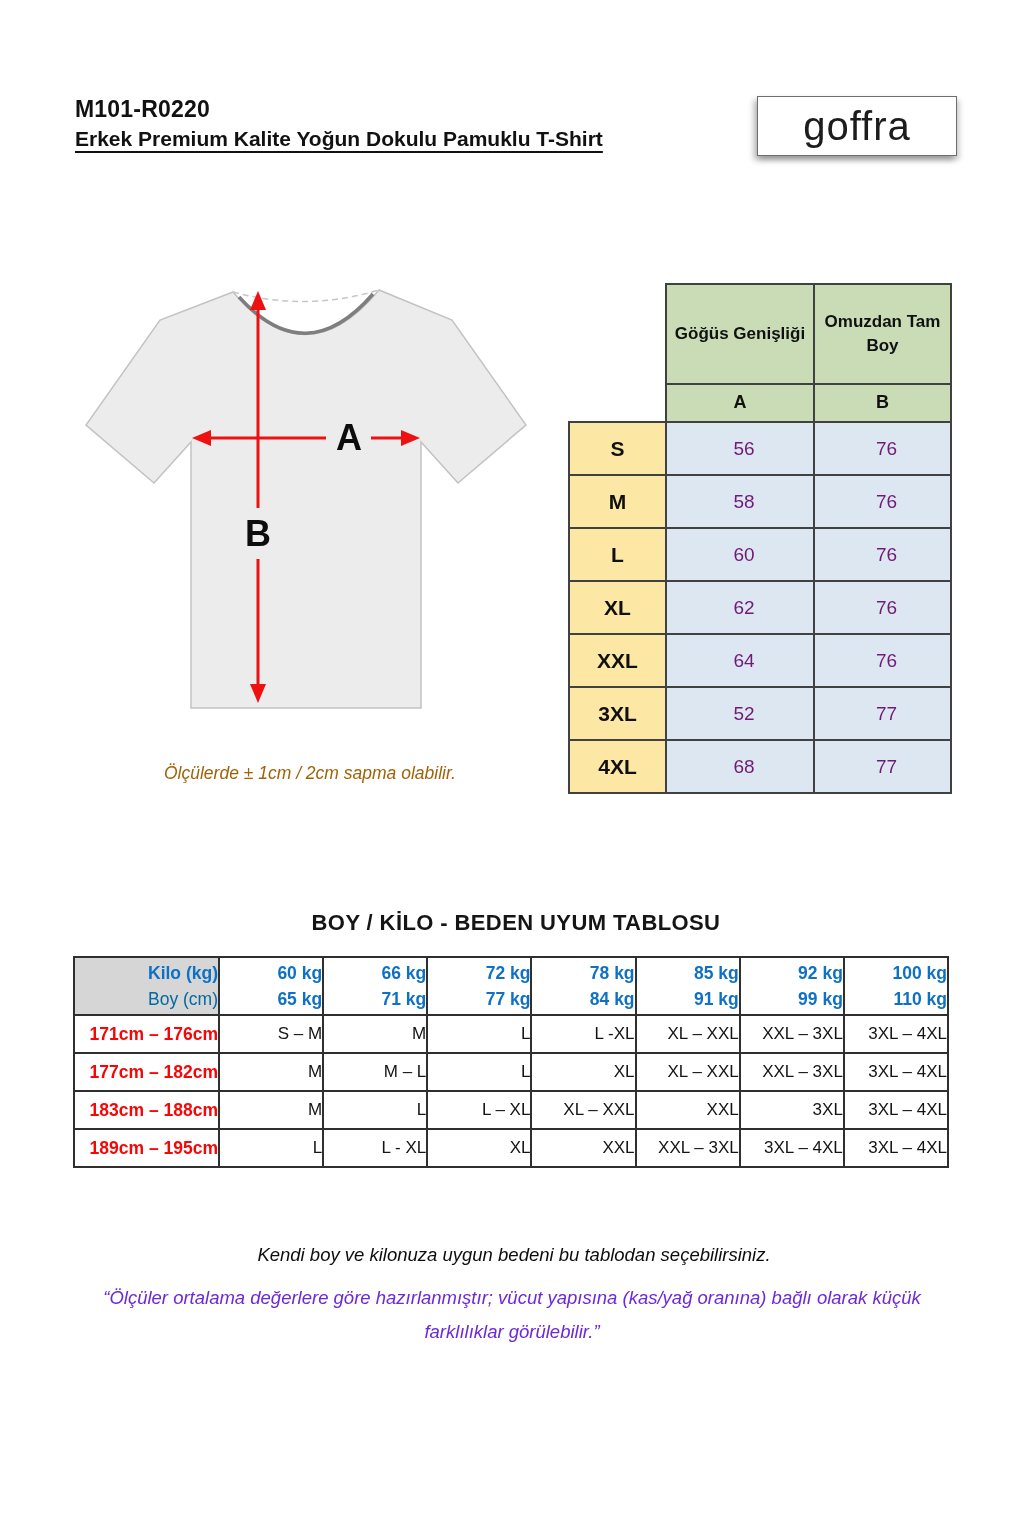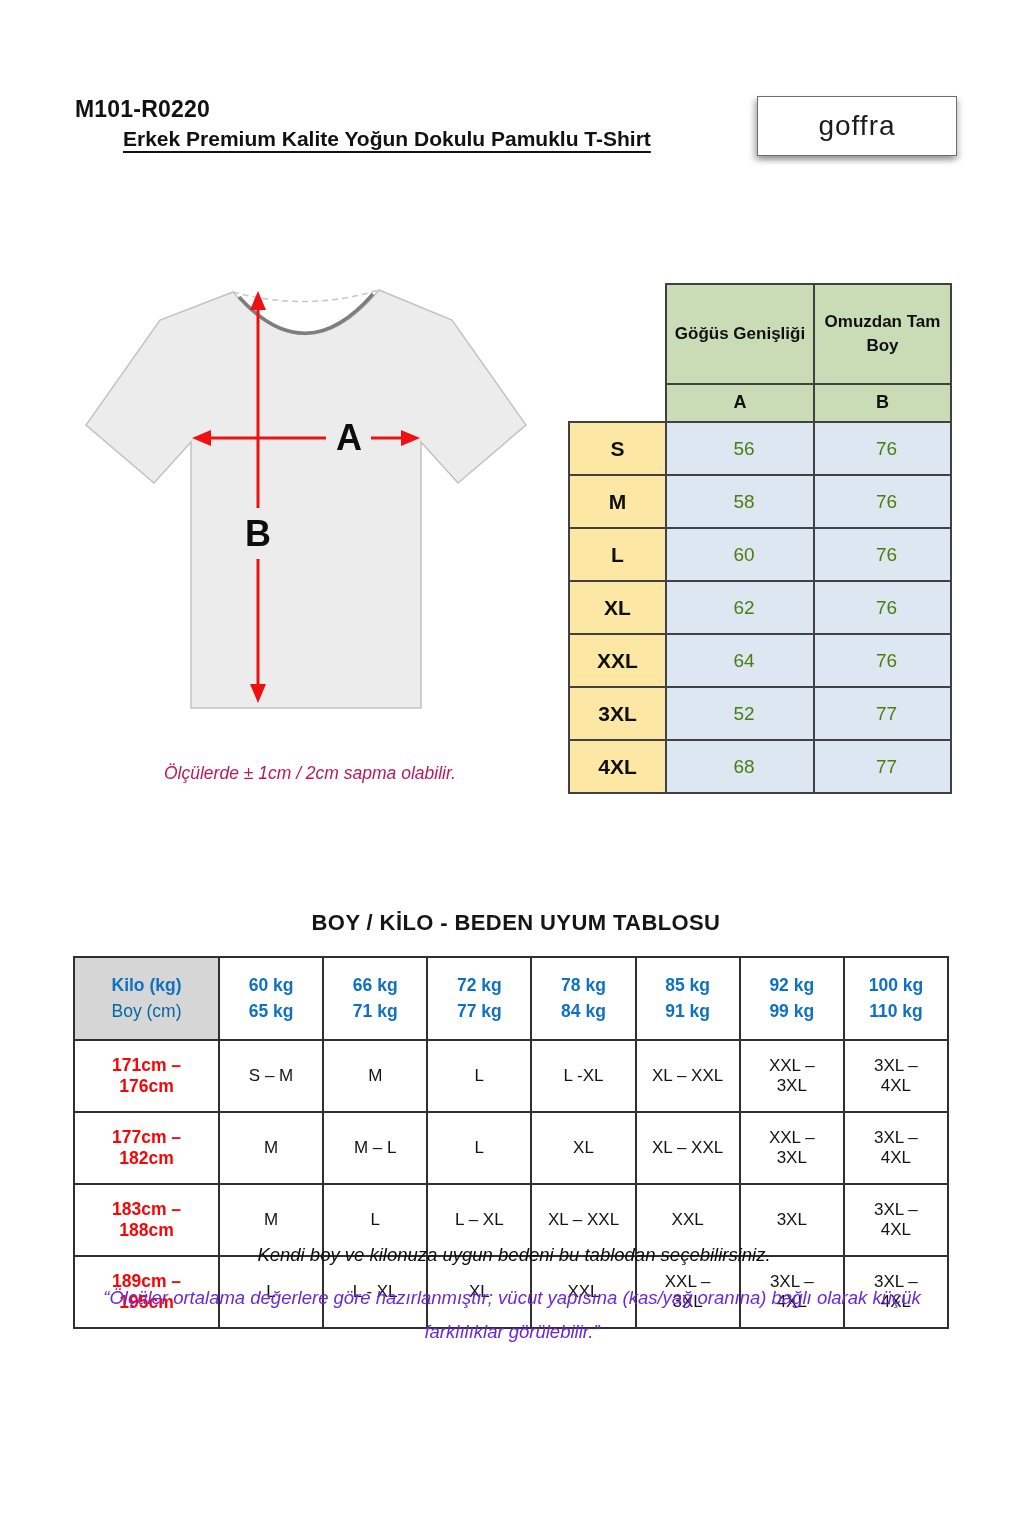--- a/index.html
+++ b/index.html
@@ -6,48 +6,48 @@
   * { box-sizing:border-box; }
   .page {
     position:relative; width:1024px; height:1537px; background:#ffffff;
     font-family:"Liberation Sans", sans-serif; color:#111; overflow:hidden;
   }
   .abs { position:absolute; }
 
   
   .product-code { left:75px; top:96px; font-size:23px; font-weight:700; letter-spacing:.2px; }
   .product-title { left:75px; top:127px; font-size:21px; font-weight:600;
-    text-decoration:underline; text-decoration-thickness:1.5px; text-underline-offset:5px;margin-left:48px; }
+    text-decoration:underline; text-decoration-thickness:1.5px; text-underline-offset:5px; }
   .brand-box { left:757px; top:96px; width:200px; height:60px;
     background:#ffffff; border:1.5px solid #6e6e6e;
     box-shadow:-3px 4px 6px rgba(0,0,0,.30), 3px 4px 5px rgba(0,0,0,.16);
     display:flex; align-items:center; justify-content:center; }
-  .brand-text { font-size:28px; font-weight:500; letter-spacing:1px; color:#1c1c1c; }
+  .brand-text { font-size:40px; font-weight:500; letter-spacing:1px; color:#1c1c1c; }
 
   
   .diagram-svg { left:60px; top:270px; }
   .shirt-note { left:65px; top:763px; width:490px; text-align:center;
-    font-style:italic; font-size:17.5px; font-weight:500; color:#be185d; }
+    font-style:italic; font-size:17.5px; font-weight:500; color:#a16207; }
 
   
   table { border-collapse:collapse; table-layout:fixed; }
   .size-table { left:568px; top:283px; }
   .size-table th, .size-table td { border:2px solid #414141; text-align:center; vertical-align:middle; padding:0; }
   .size-table .blank { border:none; background:none; }
   .size-table .green { background:#c9dcb6; font-weight:700; font-size:17px; line-height:1.4; color:#101010; }
   .size-table .sub  { font-size:18px; }
   .size-table .yellow { background:#fce8a4; font-weight:700; font-size:21px; color:#101010; }
-  .size-table .blue { background:#dce7f2; font-size:19px; font-weight:400; color:#4d7c0f;padding-left:8px; }
+  .size-table .blue { background:#dce7f2; font-size:19px; font-weight:400; color:#701a75;padding-left:8px; }
   .st-h1 { height:100px; } .st-h2 { height:38px; } .st-row { height:53px; }
 
   
   .fit-title { left:0; top:910px; width:1024px; text-align:center;
     font-size:22px; font-weight:800; letter-spacing:.4px; color:#151515;padding-left:8px; }
   .fit-table { left:73px; top:956px; width:876px; }
-  .fit-table th, .fit-table td { border:2px solid #2f2f2f; text-align:center; vertical-align:middle; padding:14px; }
+  .fit-table th, .fit-table td { border:2px solid #2f2f2f; text-align:right; vertical-align:middle; padding:0; }
   .ft-head { height:58px; }
   .ft-row { height:38px; }
   .corner { background:#d6d6d6; }
   .blue-t { color:#0e71c4; font-weight:700; font-size:17.5px; line-height:1.5; }
   .red-t  { color:#0369a1; font-weight:400; font-size:17.5px; line-height:1.5; }
   .ft-cell { font-size:17px; font-weight:400; color:#141414; }
   .ft-rowlabel { font-size:17.5px; font-weight:700; color:#f60606; background:#ffffff; }
 
   
   .note-1 { left:2px; top:1244px; width:1024px; text-align:center;

